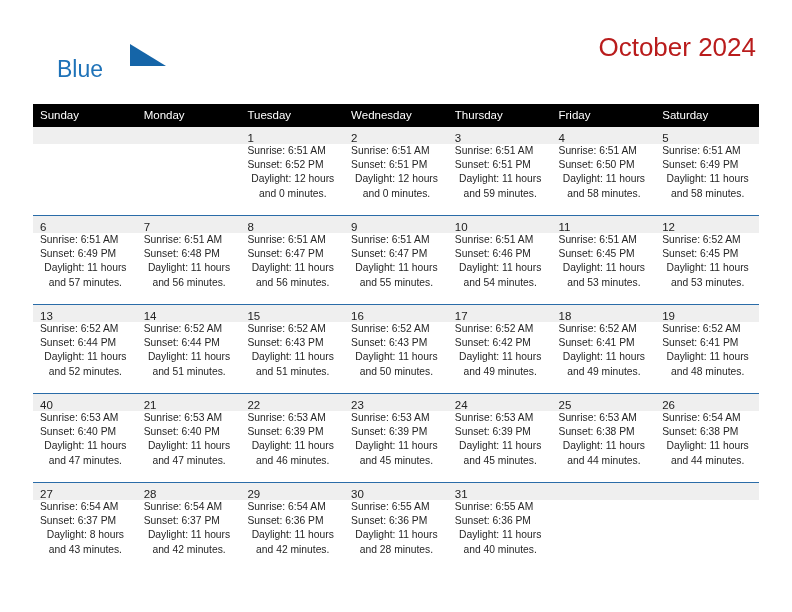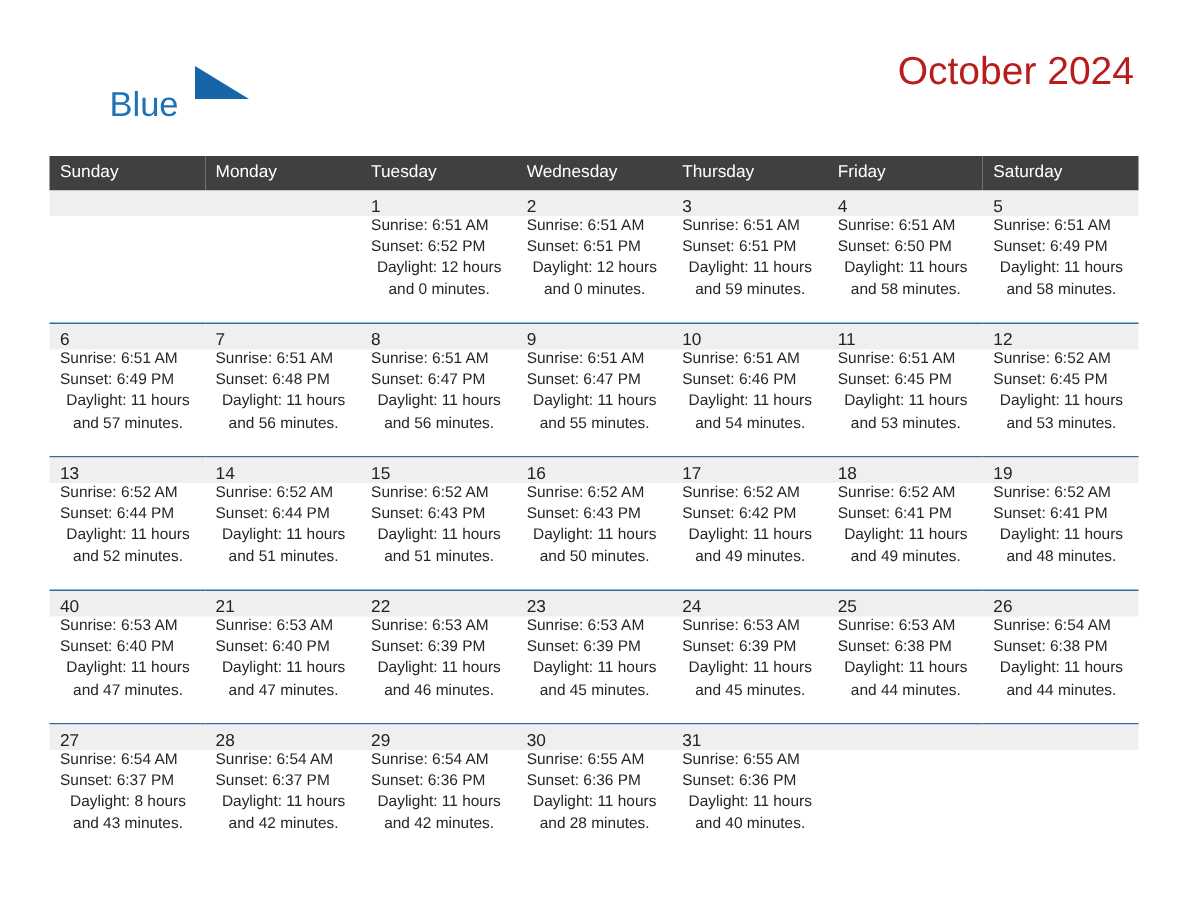--- a/index.html
+++ b/index.html
@@ -40,21 +40,21 @@
     left: 0;
     top: 0;
     font-size: 23px;
     color: #231f20;
     letter-spacing: 0px;
     line-height: 25px;
     white-space: nowrap;
   }
   .logo-line2 {
     position: absolute;
-    left: 40px;
+    left: 24px;
     top: 21px;
     font-size: 23px;
     color: #1e72b8;
     line-height: 25px;
     white-space: nowrap;
   }
   .logo-tri {
     position: absolute;
     left: 97px;
     top: 8px;
@@ -87,21 +87,21 @@
   
   .calendar {
     position: absolute;
     left: 33px;
     top: 104px;
     width: 726px;
     border-collapse: collapse;
     table-layout: fixed;
   }
   .calendar th {
-    background: #404040;
+    background: #000000;
     color: #ffffff;
     font-size: 11.5px;
     font-weight: normal;
     text-align: left;
     padding: 5px 0 6px 7px;
     height: 12px;
     border: none;
   }
   .calendar td {
     width: 103.71px;

